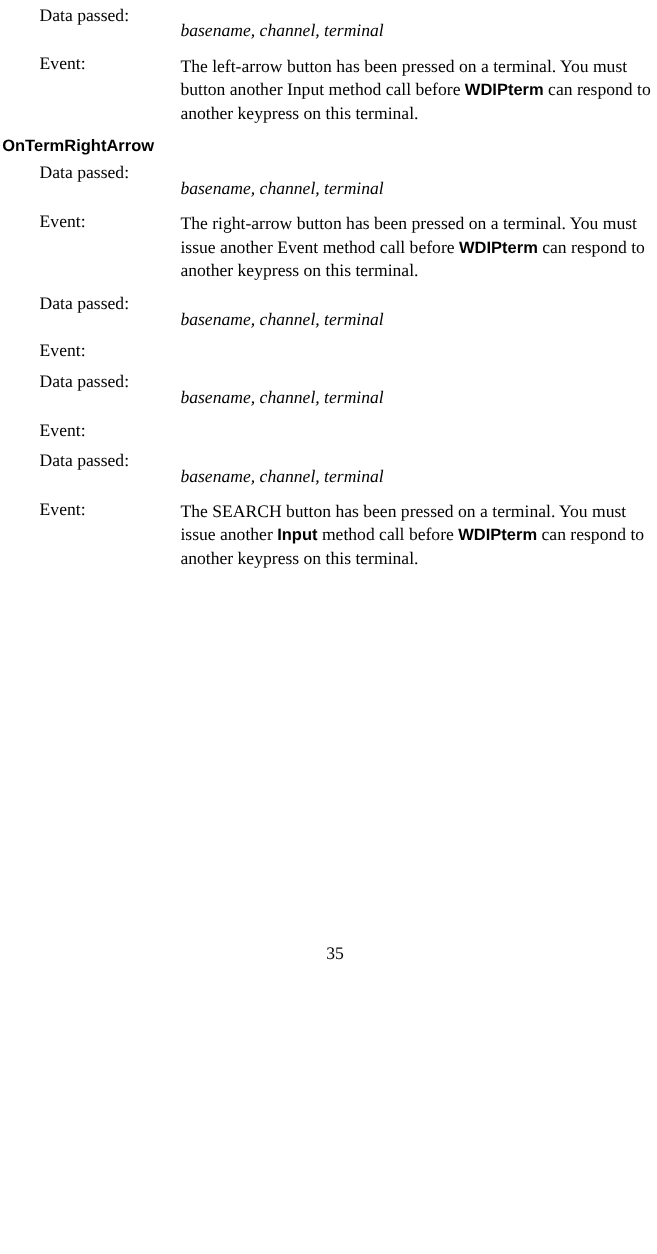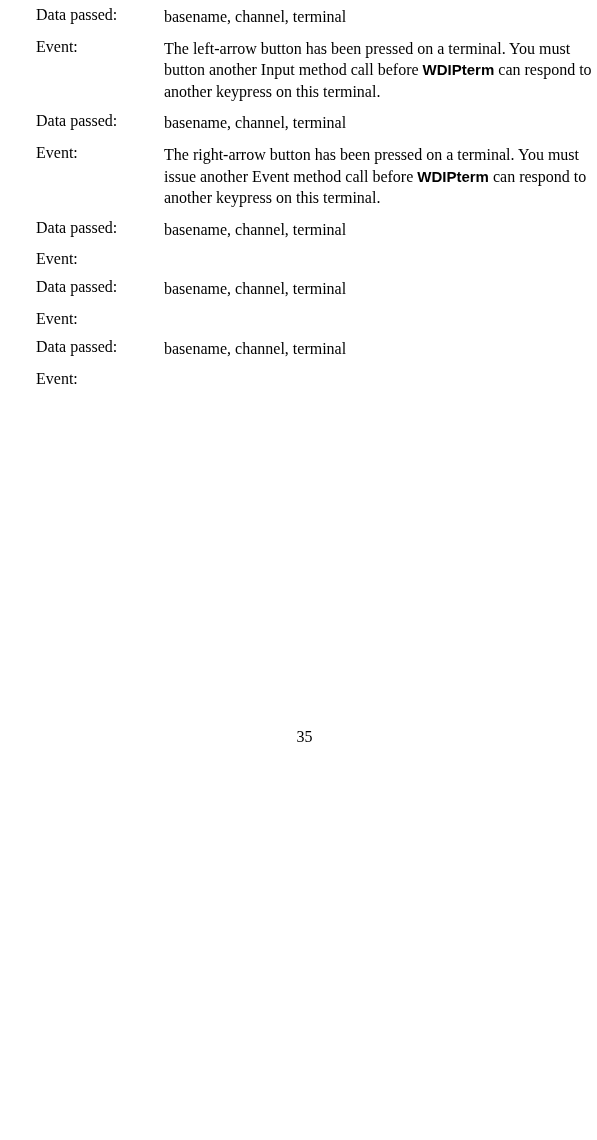--- a/index.html
+++ b/index.html
@@ -27,20 +27,22 @@
   .label {
     flex: 0 0 128px;
     padding-right: 0;
   }
   .value {
     flex: 1;
     padding-right: 4px;
     line-height: 1.35;
   }
   .italic {
+    font-style: italic;
+    margin-top: 12px;
   }
   .bold-sans {
     font-family: Arial, Helvetica, sans-serif;
     font-weight: bold;
     font-size: 15px;
   }
   .page-number {
     text-align: center;
     font-size: 16px;
     margin-top: 340px;
@@ -54,20 +56,21 @@
 
   <div class="row">
     <div class="label">Data passed:</div>
     <div class="value italic">basename, channel, terminal</div>
   </div>
   <div class="row">
     <div class="label">Event:</div>
     <div class="value"><span>The left-arrow button has been pressed on a terminal. You must button another Input method call before </span><span class="bold-sans">WDIPterm</span><span> can respond to another keypress on this terminal.</span></div>
   </div>
 
+  <div class="section-heading">OnTermRightArrow</div>
   <div class="row">
     <div class="label">Data passed:</div>
     <div class="value italic">basename, channel, terminal</div>
   </div>
   <div class="row">
     <div class="label">Event:</div>
     <div class="value"><span>The right-arrow button has been pressed on a terminal. You must issue another Event method call before </span><span class="bold-sans">WDIPterm</span><span> can respond to another keypress on this terminal.</span></div>
   </div>
 
   <div class="row">
@@ -85,16 +88,17 @@
   <div class="row">
     <div class="label">Event:</div>
   </div>
 
   <div class="row">
     <div class="label">Data passed:</div>
     <div class="value italic">basename, channel, terminal</div>
   </div>
   <div class="row">
     <div class="label">Event:</div>
+    <div class="value"><span>The SEARCH button has been pressed on a terminal. You must issue another </span><span class="bold-sans">Input</span><span> method call before </span><span class="bold-sans">WDIPterm</span><span> can respond to another keypress on this terminal.</span></div>
   </div>
 
   <div class="page-number">35</div>
 </div>
 
 </body></html>

